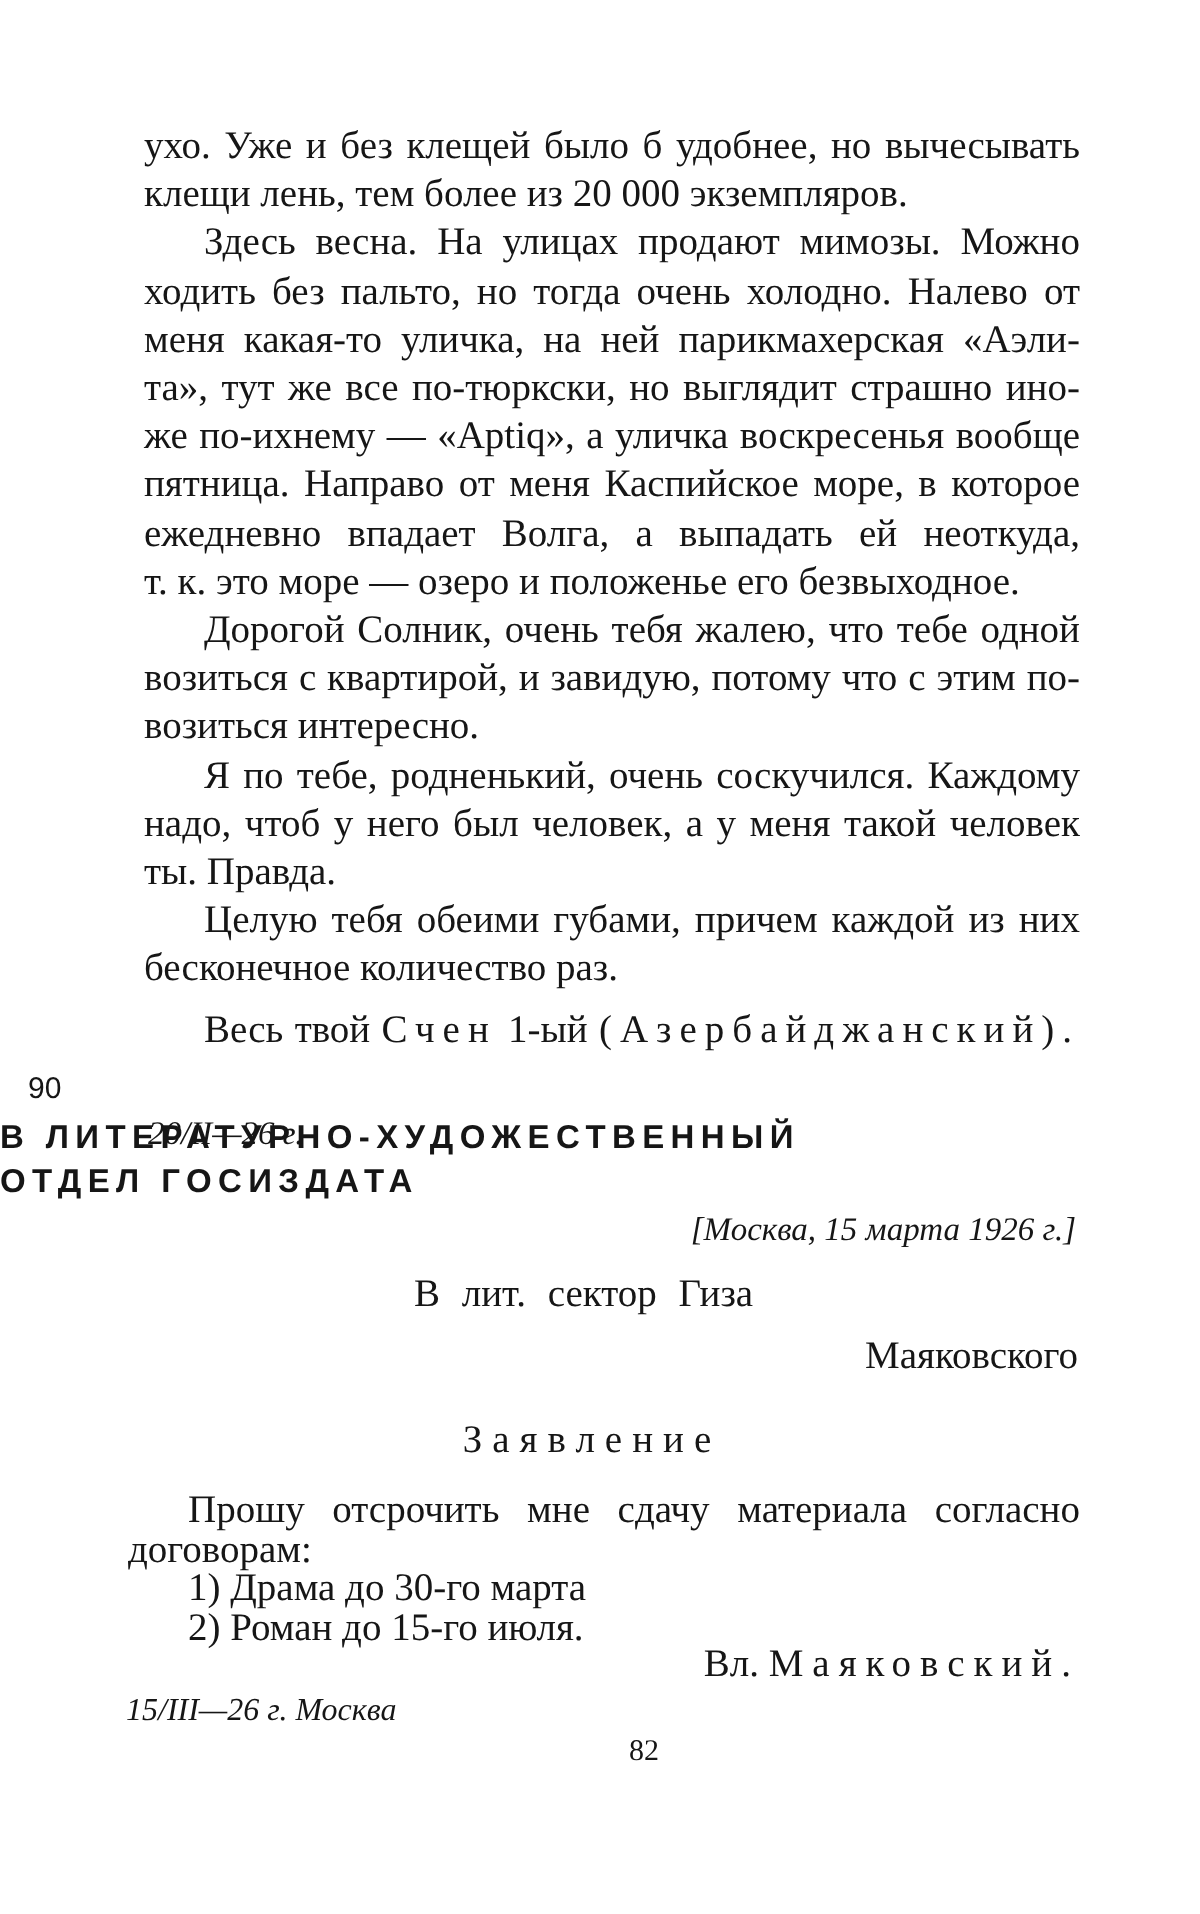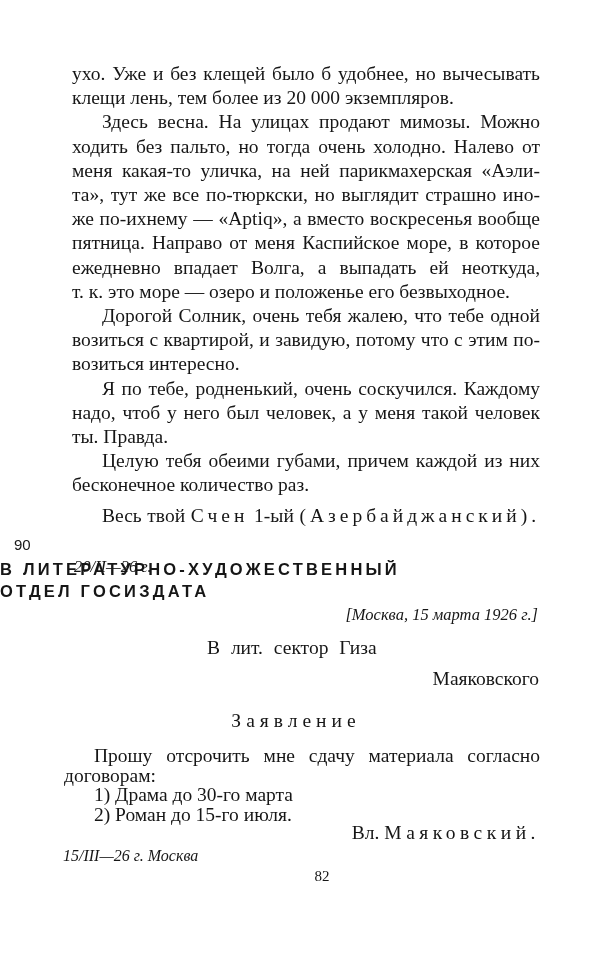--- a/index.html
+++ b/index.html
@@ -52,21 +52,21 @@
 <div class="page">
   <p style="margin:0">
     <span class="line">ухо. Уже и без клещей было б удобнее, но вычесывать</span>
     <span class="line last">клещи лень, тем более из 20 000 экземпляров.</span>
   </p>
   <p style="margin:0" class="gap">
     <span class="line indent">Здесь весна. На улицах продают мимозы. Можно</span>
     <span class="line">ходить без пальто, но тогда очень холодно. Налево от</span>
     <span class="line">меня какая-то уличка, на ней парикмахерская «Аэли-</span>
     <span class="line">та», тут же все по-тюркски, но выглядит страшно ино-</span>
-    <span class="line">же по-ихнему — «Aptiq», а вместо воскресенья вообще</span>
+    <span class="line">же по-ихнему — «Aptiq», а уличка воскресенья вообще</span>
     <span class="line">пятница. Направо от меня Каспийское море, в которое</span>
     <span class="line">ежедневно впадает Волга, а выпадать ей неоткуда,</span>
     <span class="line last">т. к. это море — озеро и положенье его безвыходное.</span>
   </p>
   <p style="margin:0" class="gap">
     <span class="line indent">Дорогой Солник, очень тебя жалею, что тебе одной</span>
     <span class="line">возиться с квартирой, и завидую, потому что с этим по-</span>
     <span class="line last">возиться интересно.</span>
   </p>
   <p style="margin:0" class="gap">

